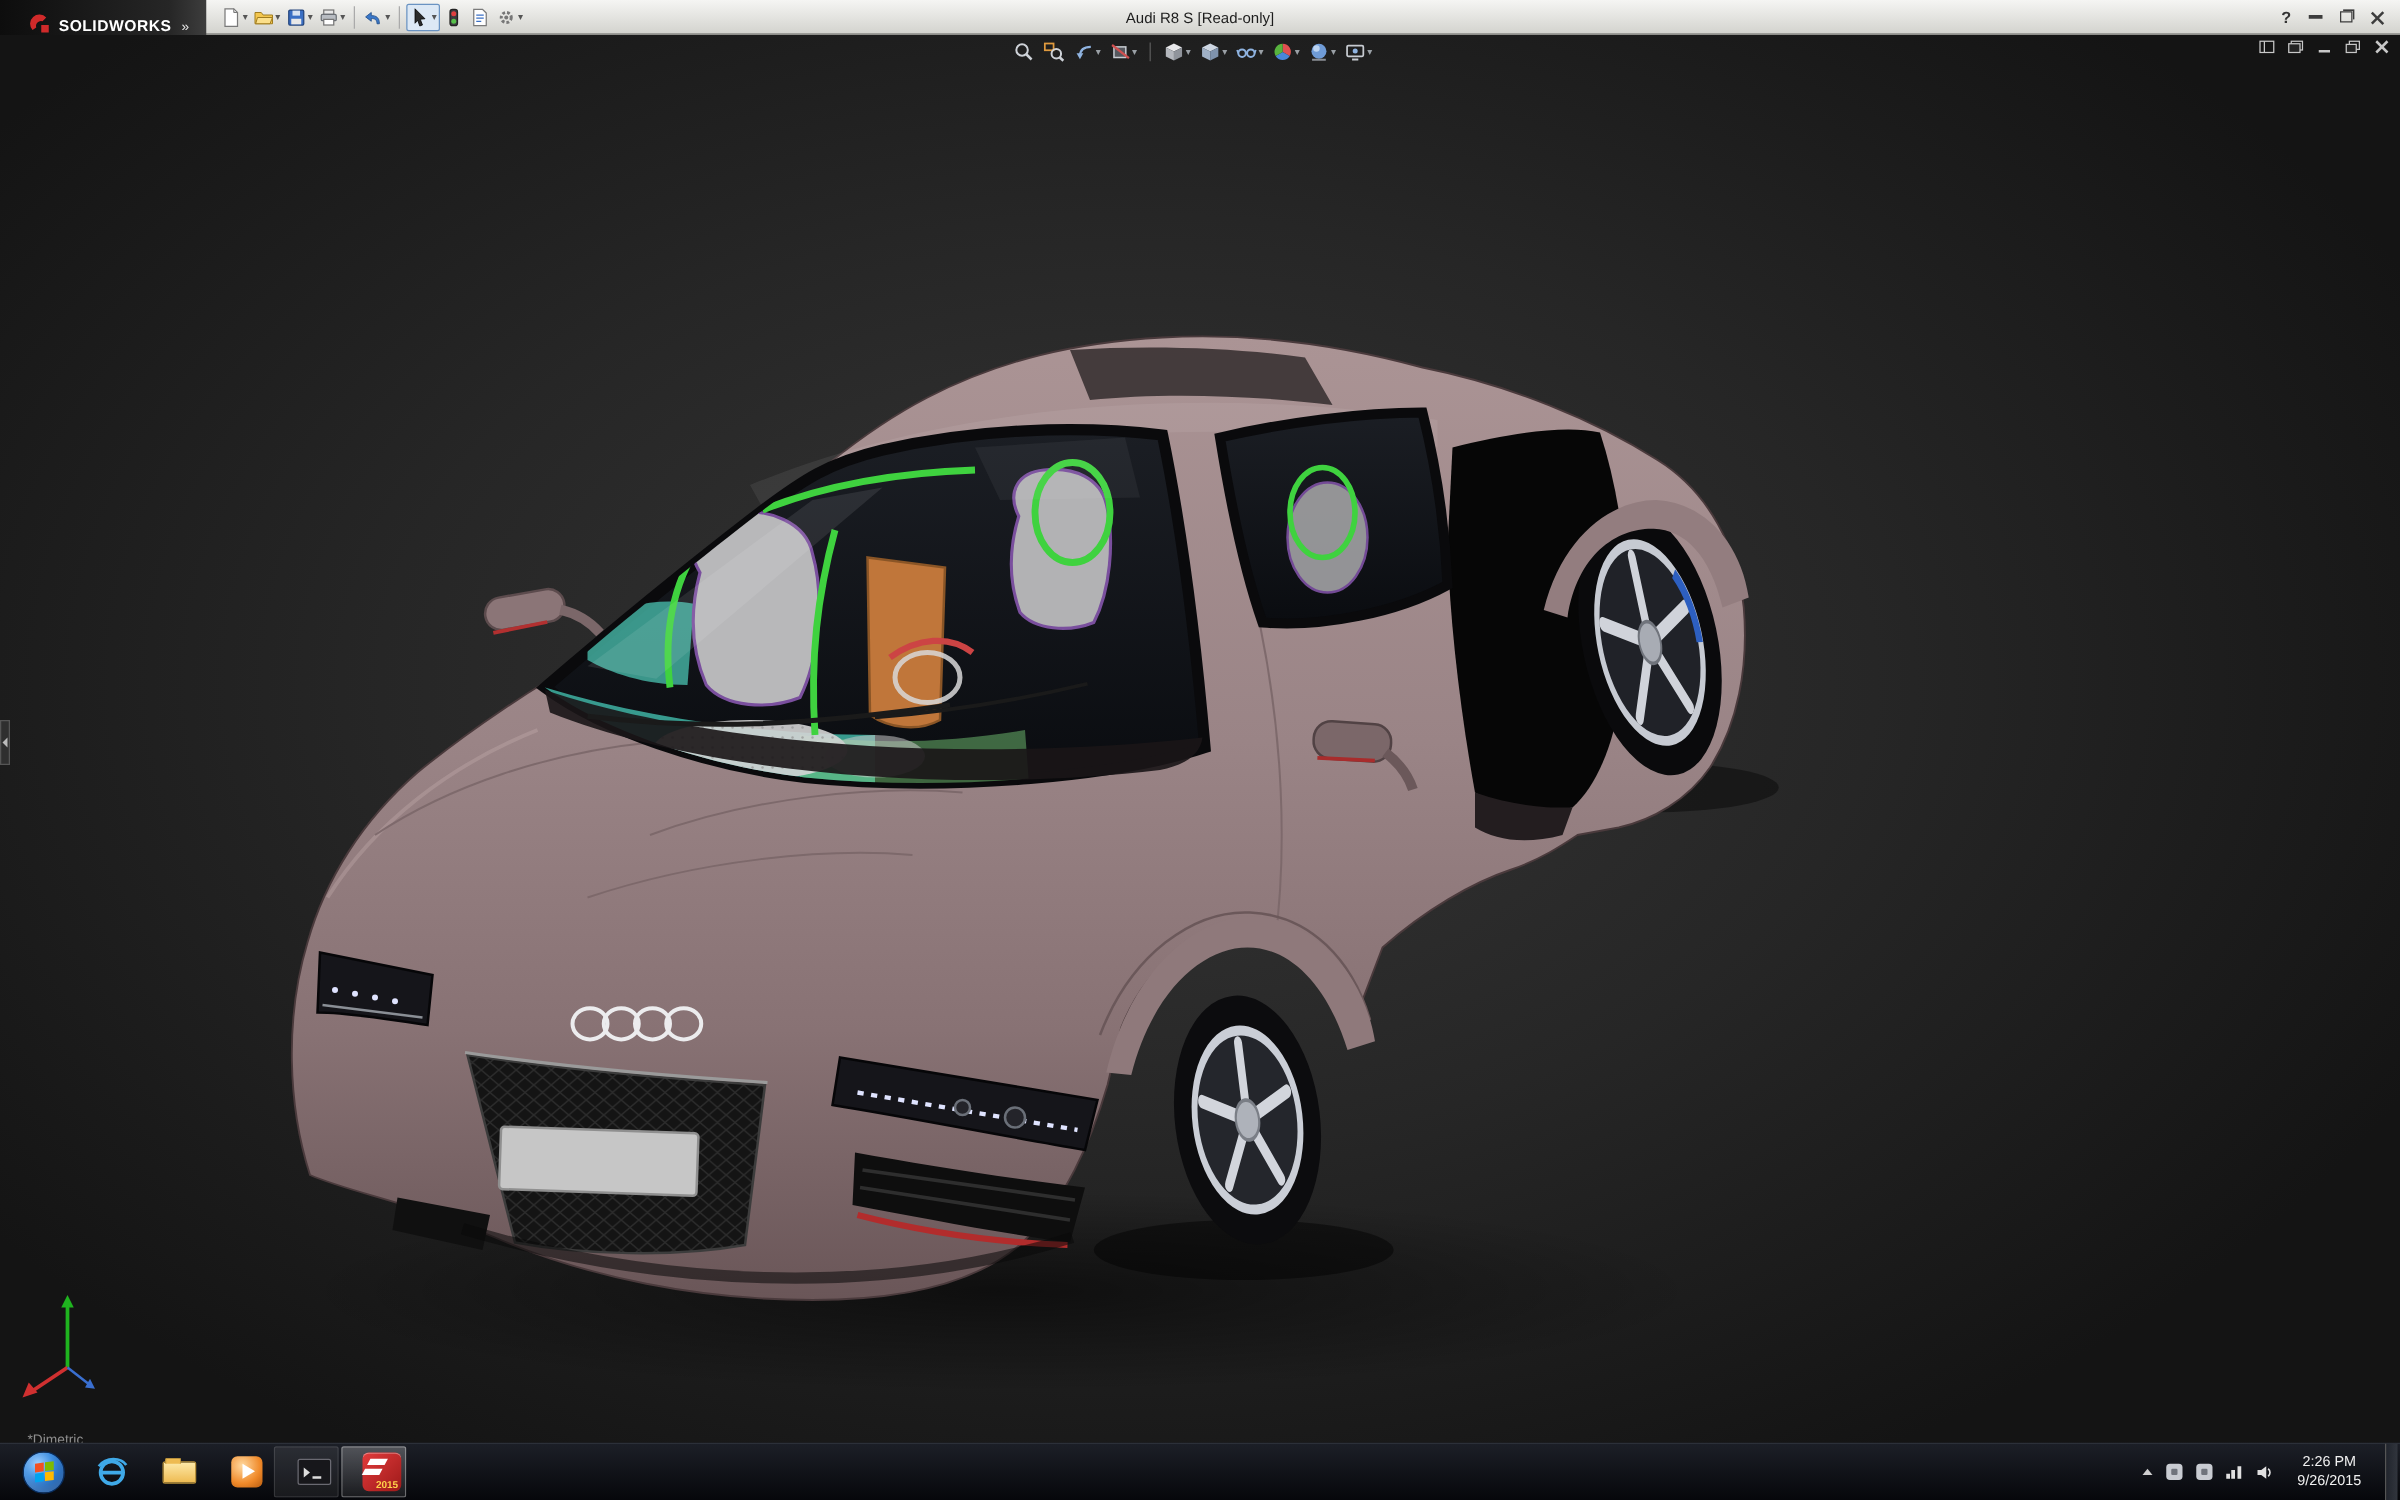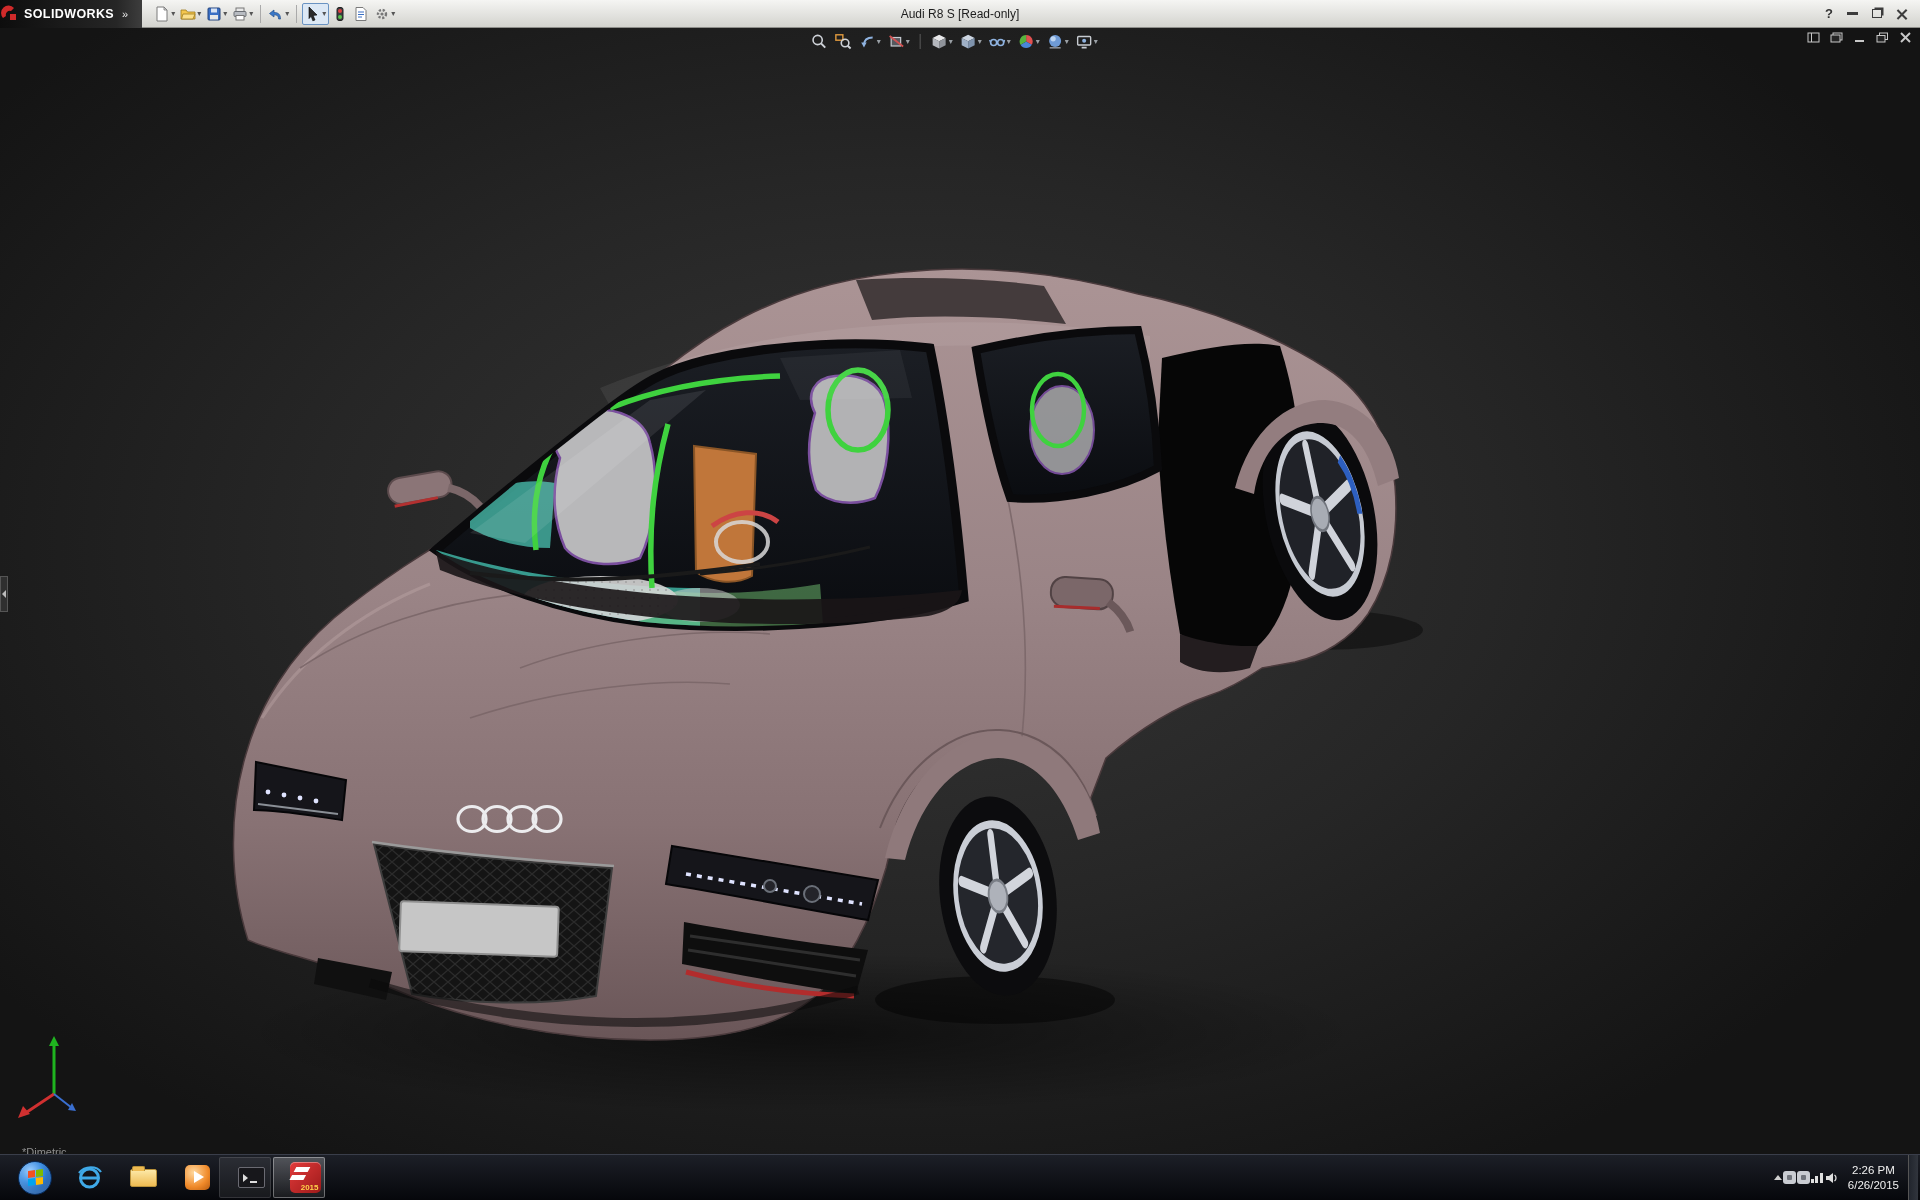--- a/index.html
+++ b/index.html
@@ -4,21 +4,21 @@
 <style>
   * { margin:0; padding:0; box-sizing:border-box; }
   html,body { width:1920px; height:1200px; overflow:hidden; background:#000;
               font-family:"Liberation Sans", sans-serif; }
   #app { width:1920px; height:1200px; display:flex; flex-direction:column; }
 
   
   .titlebar { flex:0 0 28px; height:28px; background:linear-gradient(#f5f5f3,#d3d3ce);
               border-bottom:1px solid #8e8e8a; display:flex; align-items:center; position:relative; }
   .logo { height:28px; background:linear-gradient(90deg,#0d0d0d,#262626 82%,#3d3d3d);
-          display:flex; align-items:center; gap:6px; padding:0 14px 0 1px; }
+          display:flex; align-items:flex-end; gap:6px; padding:0 14px 0 24px; }
   .brand { color:#fff; font-weight:bold; font-size:12.5px; letter-spacing:.4px; }
   .logo-expand { color:#e8e8e8; font-size:11px; margin-left:2px; }
   .qat { display:flex; align-items:center; gap:1px; padding-left:10px; height:100%; }
   .qbtn { display:flex; align-items:center; height:22px; padding:1px 2px; border-radius:2px; }
   .qbtn.active { border:1px solid #6a93c2; background:#dce8f5; }
   .car { font-size:8px; color:#555; margin-left:1px; }
   .car::after { content:"▾"; }
   .sep { width:1px; height:18px; background:#aaa; margin:0 4px; }
   .wtitle { position:absolute; left:50%; transform:translateX(-50%); font-size:12px; color:#1d1d1d; }
   .win-controls { margin-left:auto; display:flex; align-items:center; gap:14px; padding-right:12px; }
@@ -75,21 +75,21 @@
            border-left:10px solid #fff; border-top:6.5px solid transparent; border-bottom:6.5px solid transparent; }
   .cmd { width:27px; height:21px; background:#17171b; border:1px solid #6a6a72; border-radius:2px; position:relative; }
   .cmd::before { content:""; position:absolute; left:4px; top:6px; width:0; height:0;
            border-left:5px solid #ddd; border-top:4px solid transparent; border-bottom:4px solid transparent; }
   .cmd::after { content:""; position:absolute; left:11px; top:13px; width:7px; height:2px; background:#ddd; }
   .swico { width:31px; height:31px; border-radius:5px; position:relative;
            background:linear-gradient(135deg,#e23b3b,#9e1a1a); box-shadow:inset 0 1px 0 rgba(255,255,255,.35); }
   .sw-mark { position:absolute; left:5px; top:5px; width:14px; height:5px; background:#fff;
              transform:skewX(-28deg); box-shadow:0 8px 0 #fff; }
   .sw-badge { position:absolute; bottom:1px; right:2px; color:#ffd24a; font-size:8px; font-weight:bold; }
-  .tray { margin-left:auto; display:flex; align-items:center; gap:1px; padding-right:2px; }
+  .tray { margin-left:auto; display:flex; align-items:center; gap:11px; padding-right:2px; }
   .tray-chev { width:0; height:0; border-left:4.5px solid transparent; border-right:4.5px solid transparent;
                border-bottom:5.5px solid #cfcfcf; }
   .tray-generic { width:13px; height:13px; border-radius:3px; background:#c9ccd2; position:relative; }
   .tray-generic::after { content:""; position:absolute; inset:4px; background:#70747c; border-radius:1px; }
   .net { display:flex; align-items:flex-end; gap:1.5px; }
   .net span { width:3px; background:#e0e0e0; display:block; }
   .net .b1{height:4px;} .net .b2{height:7px;} .net .b3{height:10px;}
   .clock { text-align:center; font-size:11.5px; color:#f0f0f0; line-height:1.3; padding:0 8px; }
   .show-desktop { width:10px; height:45px; border-left:1px solid #555;
                   background:linear-gradient(90deg,#21252d,#31353d); }
@@ -519,19 +519,19 @@
           <span class="b1"></span>
           <span class="b2"></span>
           <span class="b3"></span>
         </span>
       <svg width="15" height="14">
         <path d="M2 5 h3 l4 -3 v10 l-4 -3 h-3 z" fill="#e0e0e0"></path>
         <path d="M10.5 4 C12.5 5.5 12.5 8.5 10.5 10" stroke="#e0e0e0" stroke-width="1.3" fill="none"></path>
       </svg>
       <div class="clock">
         <div>2:26 PM</div>
-        <div>6/26/2015</div>
+        <div>9/26/2015</div>
       </div>
       <div class="show-desktop"></div>
     </div>
   </footer>
 
 </div>
 
 </body></html>

